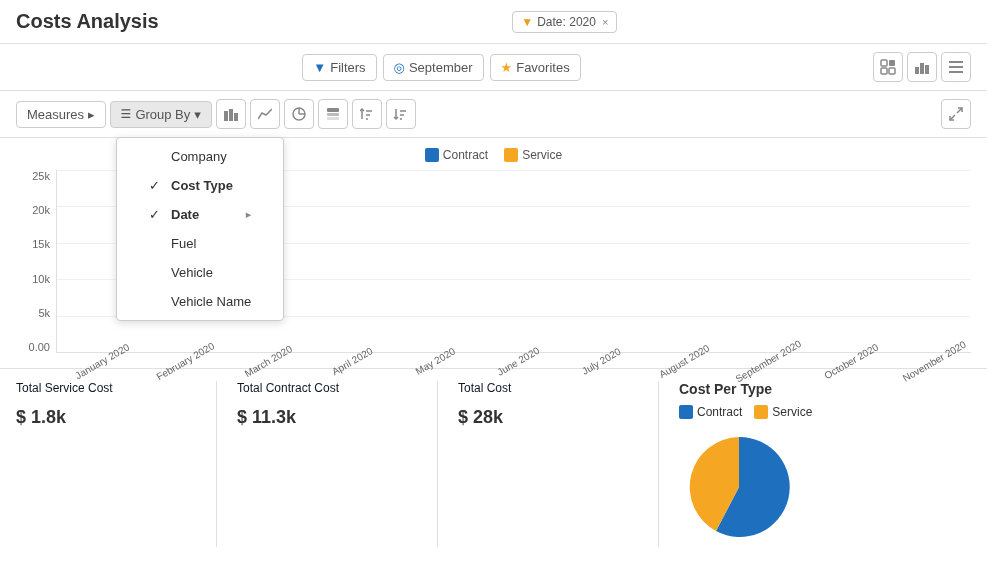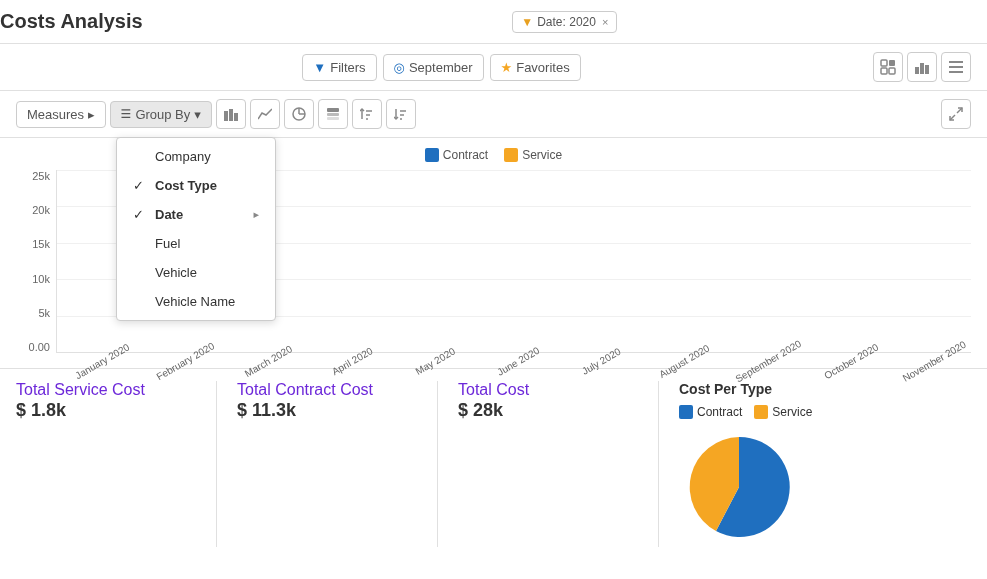--- a/index.html
+++ b/index.html
@@ -1,19 +1,19 @@
 <!DOCTYPE html>
 <html><head>
   <meta charset="utf-8">
   <style>
     * { box-sizing: border-box; margin: 0; padding: 0; }
     body { font-family: Arial, sans-serif; font-size: 13px; background: #fff; color: #333; width: 987px; height: 579px; overflow: hidden; }
 
     
-    .header { display: flex; align-items: center; padding: 10px 0; border-bottom: 1px solid #e0e0e0; background: #fff; }
+    .header { display: flex; align-items: center; padding: 10px 16px; border-bottom: 1px solid #e0e0e0; background: #fff; }
     .page-title { font-size: 20px; font-weight: 600; color: #333; flex: 0 0 auto; }
     .header-center { flex: 1; display: flex; justify-content: center; align-items: center; gap: 8px; }
     .filter-tag { display: flex; align-items: center; background: #fff; border: 1px solid #ccc; border-radius: 4px; padding: 3px 8px; font-size: 12px; color: #555; }
     .filter-tag .funnel-icon { color: #e8a020; margin-right: 4px; }
     .filter-tag .close-x { margin-left: 6px; cursor: pointer; color: #888; font-size: 11px; }
     .search-box { display: flex; align-items: center; border: 1px solid #ccc; border-radius: 4px; padding: 3px 8px; min-width: 200px; background: #fff; }
     .search-box input { border: none; outline: none; font-size: 13px; flex: 1; color: #999; }
     .search-icon-btn { color: #666; cursor: pointer; font-size: 14px; }
     .header-right { display: flex; align-items: center; }
 
@@ -22,21 +22,21 @@
 
     
     .sub-toolbar { display: flex; align-items: center; padding: 8px 16px; border-bottom: 1px solid #e0e0e0; background: #fff; gap: 4px; position: relative; }
     
     .btn { display: flex; align-items: center; padding: 5px 10px; border: 1px solid #ccc; border-radius: 4px; cursor: pointer; background: #fff; font-size: 13px; color: #555; gap: 4px; }
     .btn-active { background: #e8e8e8; }
 
     .icon-btn { display: flex; align-items: center; justify-content: center; width: 30px; height: 30px; border: 1px solid #ccc; border-radius: 4px; cursor: pointer; background: #fff; font-size: 14px; color: #555; }
 
     
-    .dropdown-menu { position: absolute; top: 46px; left: 116px; background: #fff; border: 1px solid #ccc; border-radius: 4px; z-index: 100; min-width: 160px; box-shadow: 0 2px 8px rgba(0,0,0,0.15); padding: 4px 0; }
+    .dropdown-menu { position: absolute; top: 46px; left: 116px; background: #fff; border: 1px solid #ccc; border-radius: 4px; z-index: 100; min-width: 160px; box-shadow: 0 2px 8px rgba(0,0,0,0.15); padding: 4px 16px; }
     .dropdown-item { display: flex; align-items: center; padding: 7px 16px; cursor: pointer; font-size: 13px; color: #333; position: relative; }
     .dropdown-item .check { width: 16px; margin-right: 6px; color: #333; font-size: 13px; }
     .dropdown-item .arrow { margin-left: auto; font-size: 11px; color: #888; }
 
     
     .chart-area { padding: 10px 16px 0 16px; background: #fff; }
     .chart-legend { display: flex; align-items: center; justify-content: center; gap: 16px; margin-bottom: 8px; font-size: 12px; color: #555; }
     .legend-dot { width: 14px; height: 14px; border-radius: 2px; display: inline-block; margin-right: 4px; }
 
     .chart-wrapper { position: relative; height: 183px; display: flex; align-items: stretch; }
@@ -47,21 +47,21 @@
     .bar-group { flex: 1; display: flex; align-items: flex-end; justify-content: center; gap: 1px; padding: 0 3px; }
     .bar { width: 8px; border-radius: 1px 1px 0 0; }
     .x-axis { display: flex; }
     .x-axis-spacer { width: 40px; }
     .x-labels { flex: 1; display: flex; }
     .x-label { flex: 1; text-align: center; font-size: 10px; color: #666; padding-top: 4px; transform: rotate(-30deg); transform-origin: center top; white-space: nowrap; }
 
     
     .summary { display: flex; padding: 12px 16px; gap: 0; border-top: 1px solid #e0e0e0; }
     .summary-item { flex: 0 0 200px; padding-right: 20px; }
-    .summary-label { font-size: 16px; color: #6d28d9; margin-bottom: 1px; }
+    .summary-label { font-size: 12px; color: #0f172a; margin-bottom: 12px; }
     .summary-value { font-size: 18px; font-weight: 600; color: #333; }
     .summary-divider { width: 1px; background: #e0e0e0; margin-right: 20px; }
     .pie-section { flex: 1; }
     .pie-title { font-size: 14px; font-weight: 600; color: #333; margin-bottom: 8px; }
     .pie-legend { display: flex; align-items: center; gap: 12px; margin-bottom: 8px; font-size: 12px; }
     .pie-container { display: flex; align-items: center; justify-content: flex-start; }
 
     
     .nav-tabs { display: flex; align-items: center; gap: 4px; }
   </style>

